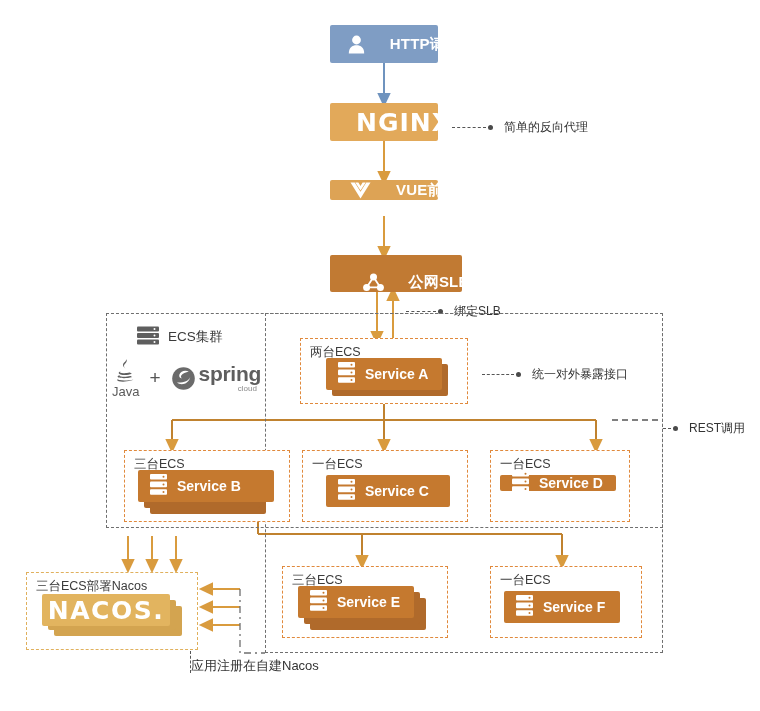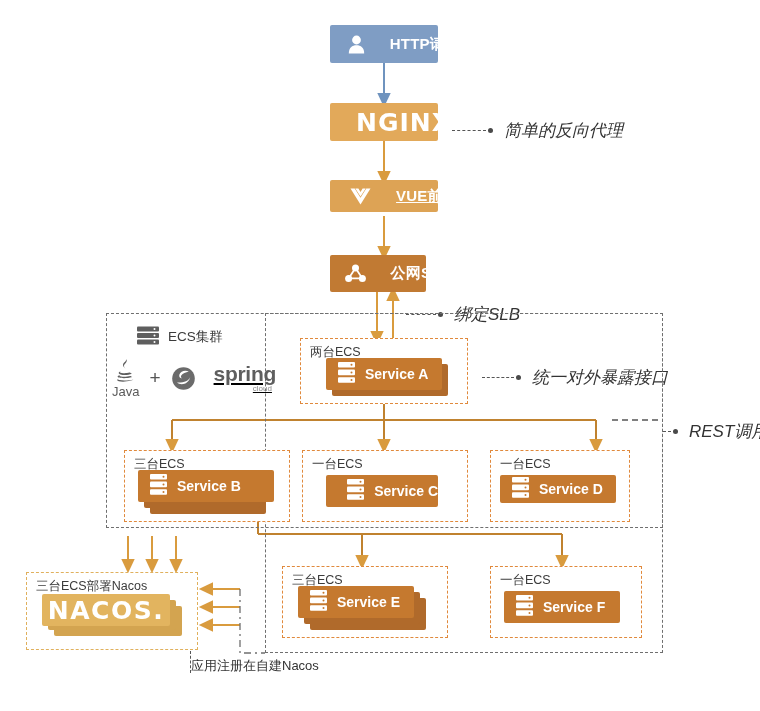--- a/index.html
+++ b/index.html
@@ -129,23 +129,22 @@
     border-top: 1.3px dashed #555;
   }
   .callout .dot {
     width: 5px; height: 5px;
     border-radius: 50%;
     background: #4a4a4a;
     margin-left: 2px;
   }
   .callout .ctext {
     margin-left: 11px;
-    font-size: 17px;
+    font-size: 12px;
     color: #333333;
-    font-style: italic;
   }
   .vcallout {
     position: absolute;
     display: flex;
     align-items: center;
   }
   .vcallout .vlead {
     width: 0;
     border-left: 1.3px dashed #555;
   }
@@ -235,31 +234,31 @@
           <path d="M0.8 18.5 C0.8 12.6 4.2 10.2 8.5 10.2 C12.8 10.2 16.2 12.6 16.2 18.5 Z" fill="#fff"></path>
         </svg>
     </span>
     <span>HTTP请求</span>
   </div>
 
   <div class="pbox box-nginx" style="left:330px; top:103px; width:108px; height:38px;">
     <span class="nginx-word">NGINX</span>
   </div>
 
-  <div class="pbox box-vue" style="left:330px; top:180px; width:108px; height:32px;text-decoration:underline;">
+  <div class="pbox box-vue" style="left:330px; top:180px; width:108px; height:20px;">
     <span class="glyph">
       <svg width="21" height="17" viewBox="0 0 21 17">
           <path d="M0.5 0.5 L10.5 16.5 L20.5 0.5 L16.3 0.5 L10.5 9.8 L4.7 0.5 Z" fill="#fff"></path>
           <path d="M5.3 0.5 L10.5 8.6 L15.7 0.5 L12.6 0.5 L10.5 3.9 L8.4 0.5 Z" fill="#fff"></path>
         </svg>
     </span>
     <span>VUE前端</span>
   </div>
 
-  <div class="pbox box-slb" style="left:330px; top:255px; width:96px; height:37px;">
+  <div class="pbox box-slb" style="left:330px; top:255px; width:132px; height:37px;align-items:flex-end;">
     <span class="glyph">
       <svg width="21" height="19" viewBox="0 0 21 19">
         <circle cx="10.5" cy="4" r="3.5" fill="#fff"></circle>
         <circle cx="3.6" cy="14.4" r="3.5" fill="#fff"></circle>
         <circle cx="17.4" cy="14.4" r="3.5" fill="#fff"></circle>
         <path d="M10.5 4 L3.6 14.4 M10.5 4 L17.4 14.4 M3.6 14.4 L17.4 14.4" stroke="#fff" stroke-width="1.8" fill="none"></path>
       </svg>
     </span>
     <span>公网SLB</span>
   </div>
@@ -318,21 +317,21 @@
     <span style="display:flex;flex-direction:column;align-items:center;">
       <svg width="22" height="26" viewBox="0 0 22 26">
         <path d="M11 1 C13.5 4 9 5.5 9 8 C9 9.6 10.4 10.6 10.4 10.6 C10.4 10.6 8 8.9 8 7 C8 4.2 12 3.5 11 1 Z" fill="#5e5e5e"></path>
         <path d="M5.5 13.5 C5.5 13.5 4 14.6 6.6 14.9 C9.7 15.3 11.3 15.2 14.7 14.6 C14.7 14.6 15.6 15.2 16.9 15.7 C9.3 18.9 -0.3 15.5 5.5 13.5 Z" fill="#5e5e5e"></path>
         <path d="M5 17 C5 17 3.4 18.2 6 18.5 C8.8 18.8 11.1 18.9 15.6 18 C15.6 18 16.2 18.6 17.3 19 C8.1 21.7 -2.2 19.2 5 17 Z" fill="#5e5e5e"></path>
         <path d="M3.4 20.8 C3.4 20.8 2.3 21.7 4.5 22.1 C7.8 22.6 14.9 22.5 18.4 21.4 C18.4 21.4 17.3 22.1 15.9 22.6 C8.3 24.8 -1.2 23.4 3.4 20.8 Z" fill="#5e5e5e"></path>
       </svg>
       <span class="java-label">Java</span>
     </span>
     <span class="plus">+</span>
-    <span style="display:flex;align-items:center;gap:18px;text-decoration:underline;">
+    <span style="display:flex;align-items:center;gap:3px;">
       <svg width="25" height="25" viewBox="0 0 25 25">
         <circle cx="12.5" cy="12.5" r="11.3" fill="#6b6b6b"></circle>
         <path d="M6 16.5 C10 20 18 18 19.2 11 C17.6 15.5 12.4 16.8 6 16.5 Z" fill="#fff"></path>
         <path d="M17.8 5.6 C14.2 3.6 9.6 5 8.4 8.6 C7.6 11 9 12.4 11.2 12.3 C9.8 11.8 9.6 10.4 10.4 9.2 C11.6 7.6 14.8 6.6 17.8 5.6 Z" fill="#fff"></path>
       </svg>
       <span style="display:flex;flex-direction:column;align-items:flex-end;line-height:1;">
         <span style="font-size:21px;font-weight:700;color:#5e5e5e;letter-spacing:-0.3px;">spring</span>
         <span style="font-size:8px;color:#8a8a8a;margin-top:1px;margin-right:4px;">cloud</span>
       </span>
     </span>
@@ -376,40 +375,40 @@
         </svg>
       </span>
       <span>Service B</span>
     </div>
   </div>
 
   <div class="group" style="left:302px; top:450px; width:166px; height:72px;">
     <span class="group-label">一台ECS</span>
   </div>
   <div class="svc-wrap" style="left:326px; top:475px; width:120px; height:34px;">
-    <div class="svc" style="width:112px; height:32px;justify-content:flex-end;">
+    <div class="svc" style="width:124px; height:32px;">
       <span>
         <svg width="17" height="21" viewBox="0 0 17 21">
           <rect x="0" y="0" width="17" height="5.6" rx="1" fill="#fff"></rect>
           <rect x="0" y="7.6" width="17" height="5.6" rx="1" fill="#fff"></rect>
           <rect x="0" y="15.2" width="17" height="5.6" rx="1" fill="#fff"></rect>
           <circle cx="13.5" cy="2.8" r="1" fill="#c5792f"></circle>
           <circle cx="13.5" cy="10.4" r="1" fill="#c5792f"></circle>
           <circle cx="13.5" cy="18" r="1" fill="#c5792f"></circle>
         </svg>
       </span>
       <span>Service C</span>
     </div>
   </div>
 
   <div class="group" style="left:490px; top:450px; width:140px; height:72px;">
     <span class="group-label">一台ECS</span>
   </div>
   <div class="svc-wrap" style="left:500px; top:475px; width:120px; height:34px;">
-    <div class="svc" style="width:116px; height:28px;text-align:right;">
+    <div class="svc" style="width:116px; height:16px;text-align:right;">
       <span>
         <svg width="17" height="21" viewBox="0 0 17 21">
           <rect x="0" y="0" width="17" height="5.6" rx="1" fill="#fff"></rect>
           <rect x="0" y="7.6" width="17" height="5.6" rx="1" fill="#fff"></rect>
           <rect x="0" y="15.2" width="17" height="5.6" rx="1" fill="#fff"></rect>
           <circle cx="13.5" cy="2.8" r="1" fill="#c5792f"></circle>
           <circle cx="13.5" cy="10.4" r="1" fill="#c5792f"></circle>
           <circle cx="13.5" cy="18" r="1" fill="#c5792f"></circle>
         </svg>
       </span>

